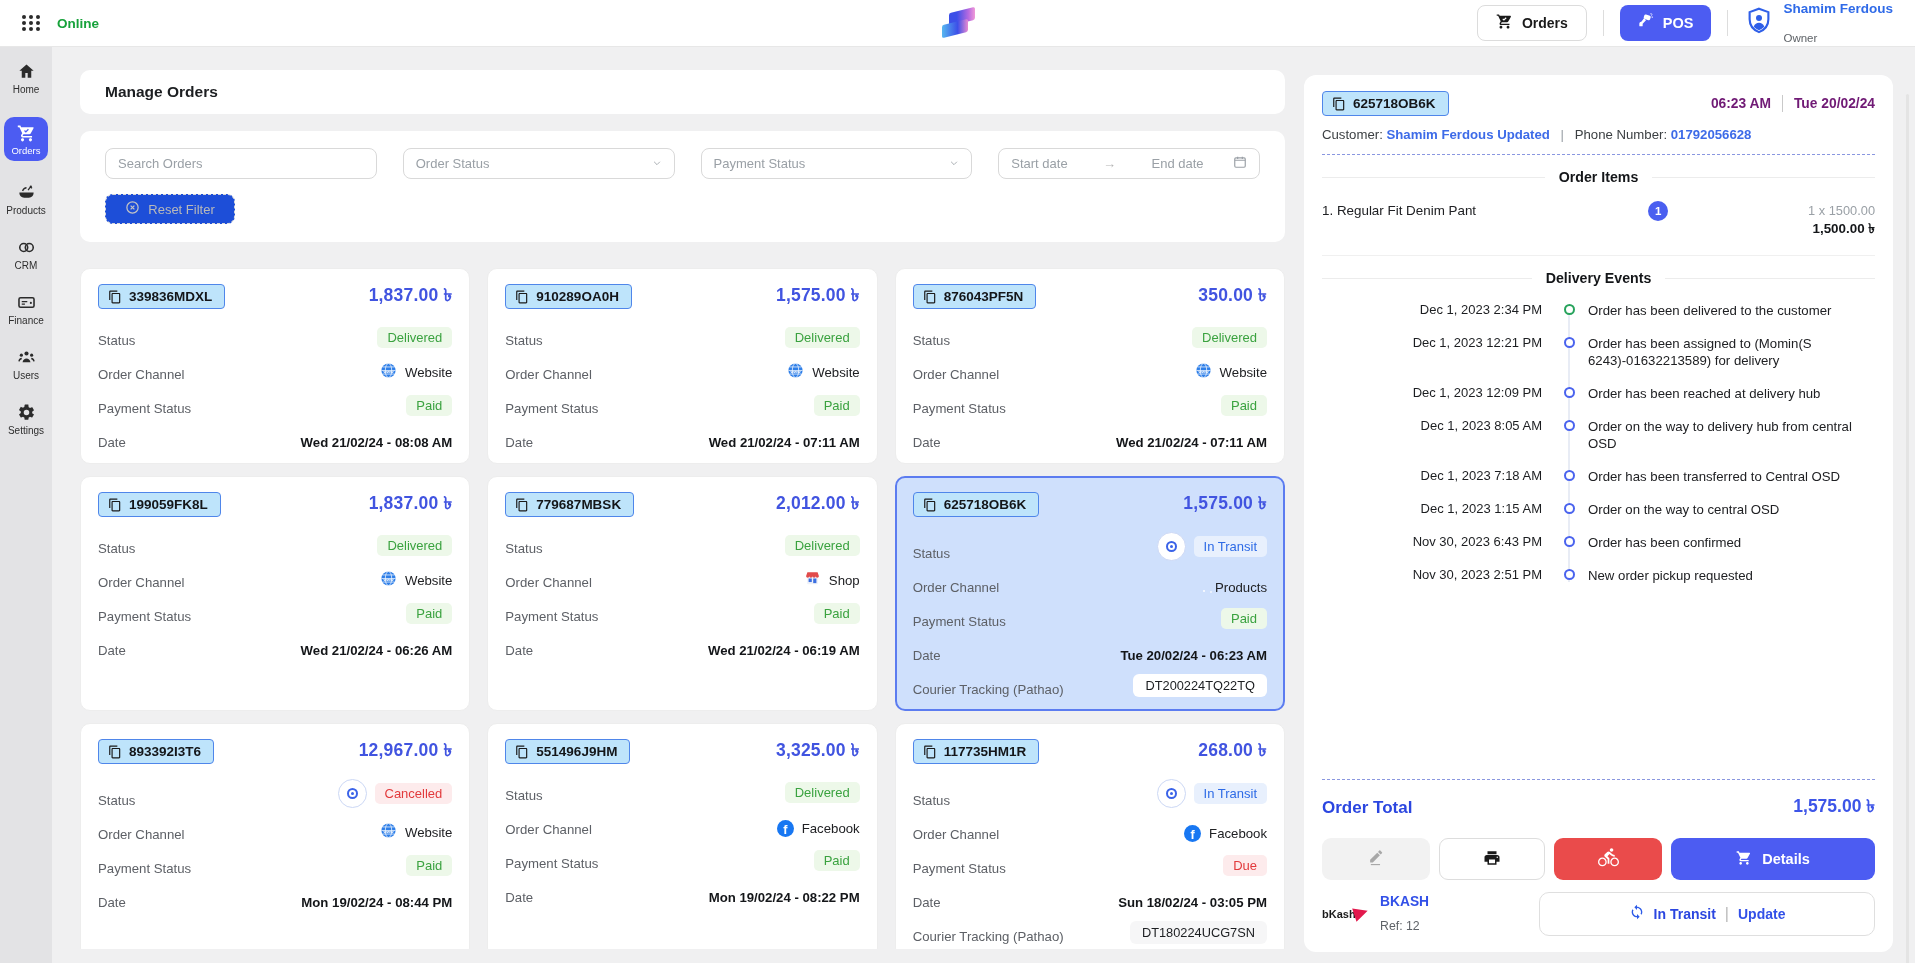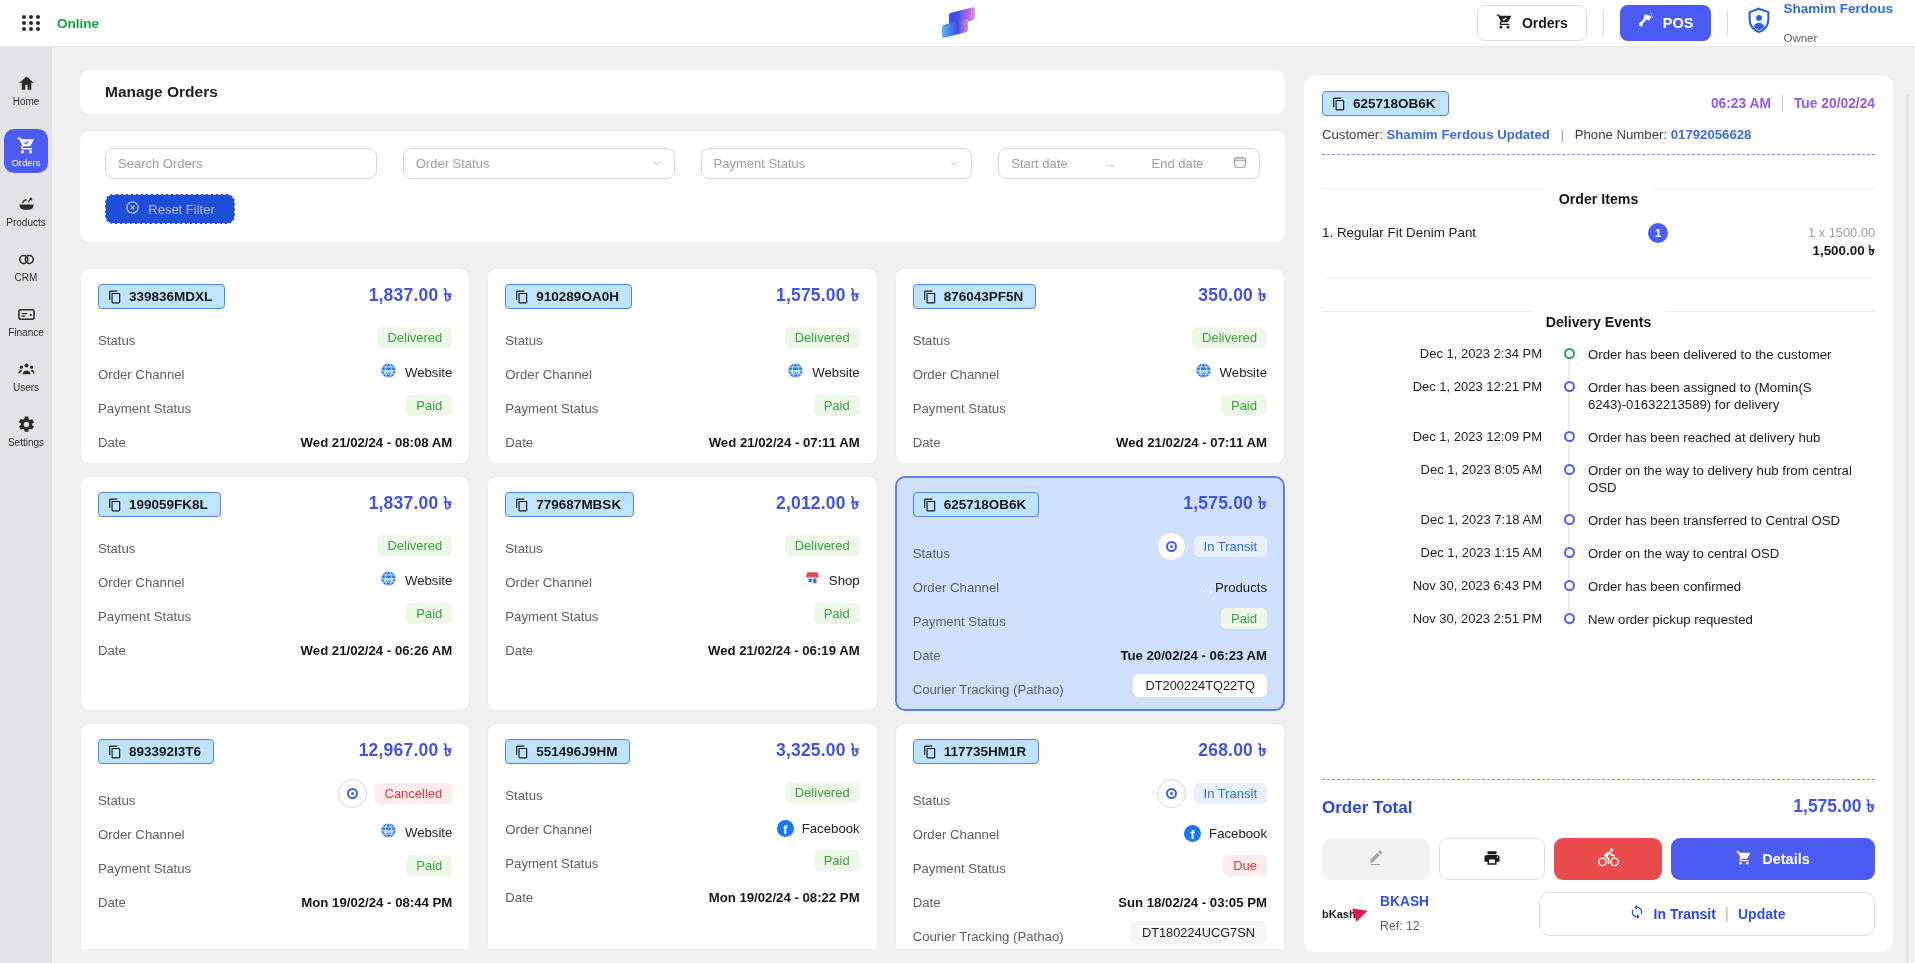--- a/index.html
+++ b/index.html
@@ -22,21 +22,21 @@
   .vdiv { width:1px; height:26px; background:#ddd; }
   .btn-pos { display:flex; align-items:center; gap:9px; height:36px; padding:0 18px;
     background:#4c5cf2; border:none; border-radius:8px; font-size:14.5px; font-weight:700; color:#fff; cursor:pointer; }
   .user { display:flex; align-items:center; gap:9px; cursor:pointer; }
   .user-meta { line-height:1.15; }
   .user-name { color:#2f6ae8; font-weight:700; font-size:13.5px; }
   .user-role { color:#5f6368; font-size:11.5px; margin-top:15px; }
 
   
   .layout { display:flex; height:916px; }
-  .sidebar { width:52px; background:#e3e3e5; display:flex; flex-direction:column; align-items:center; padding-top:27px; }
+  .sidebar { width:52px; background:#e3e3e5; display:flex; flex-direction:column; align-items:center; padding-top:15px; }
   .sb-item { display:flex; flex-direction:column; align-items:center; gap:3px; margin-bottom:22px; cursor:pointer; width:48px; }
   .sb-item svg { width:19px; height:19px; }
   .sb-label { font-size:10px; color:#2e2e2e; }
   .sb-active { background:#4c5cf2; border-radius:10px; width:44px; padding:7px 0 5px; margin-bottom:22px;
     display:flex; flex-direction:column; align-items:center; gap:2px; cursor:pointer; }
   .sb-active .sb-label { color:#fff; font-size:9.5px; }
 
   .main { flex:1; min-width:0; padding:23px 19px 0 28px; }
   .panel-wrap { width:611px; padding:28px 22px 0 0; position:relative; }
 
@@ -89,29 +89,29 @@
   .ig { width:16px; height:16px; border-radius:5px; position:relative;
     background:radial-gradient(circle at 30% 110%, #fdd776 0%, #f2a03c 22%, #e8426f 52%, #b53ae0 78%, #7a3ae0 100%); }
   .ig:before { content:""; position:absolute; inset:3px; border:1.5px solid #fff; border-radius:4px; }
   .ig:after { content:""; position:absolute; top:2.2px; right:2.2px; width:2.2px; height:2.2px; border-radius:50%; background:#fff; }
   .fb { width:17px; height:17px; border-radius:50%; background:#1877f2; color:#fff; font-size:12.5px; font-weight:700;
     display:flex; align-items:center; justify-content:center; line-height:1; padding-top:3px; }
 
   
   .panel { background:#fff; border-radius:12px; height:877px; padding:16px 18px 16px; display:flex; flex-direction:column; }
   .p-head { display:flex; justify-content:space-between; align-items:center; }
-  .p-when { display:flex; align-items:center; gap:11px; font-size:13.8px; font-weight:700; color:#8b5cf6; }
+  .p-when { display:flex; align-items:center; gap:11px; font-size:13.8px; font-weight:700; color:#701a75; }
   .p-when .vdiv { height:17px; background:#c9c9c9; }
   .p-cust { margin-top:11px; font-size:13.2px; color:#3c4043; }
   .p-cust .lnk { color:#3d6be8; font-weight:700; cursor:pointer; }
   .p-cust .sep { color:#9aa0a6; padding:0 7px; }
   .dash { border-top:1.5px dashed #8a97e0; margin-top:12px; }
   .sec-title { display:flex; align-items:center; gap:14px; margin:14px 0 6px; }
   .sec-title i { flex:1; height:1px; background:#ececec; }
-  .sec-title b { font-size:14.2px; font-weight:700; color:#141619;margin-top:22px; }
+  .sec-title b { font-size:14.2px; font-weight:700; color:#141619; }
   .item-row { display:flex; align-items:flex-start; padding:10px 0 14px; border-bottom:1px solid #f0f0f0; }
   .item-name { width:46%; font-size:13.4px; color:#202124; padding-top:2px; }
   .item-count { width:20px; height:20px; border-radius:50%; background:#4a5ff0; color:#fff; font-size:11.5px; font-weight:700;
     display:flex; align-items:center; justify-content:center; margin-left:13%; }
   .item-amts { margin-left:auto; text-align:right; }
   .item-qty { color:#9aa0a6; font-size:12.8px; }
   .item-total { color:#141619; font-size:13.4px; font-weight:700; margin-top:4px; }
   .tl { position:relative; margin-top:10px; }
   .tl-line { position:absolute; left:246px; top:12px; bottom:18px; width:2px; background:#e8ecf5; }
   .tl-row { display:flex; margin-bottom:16px; position:relative; }

